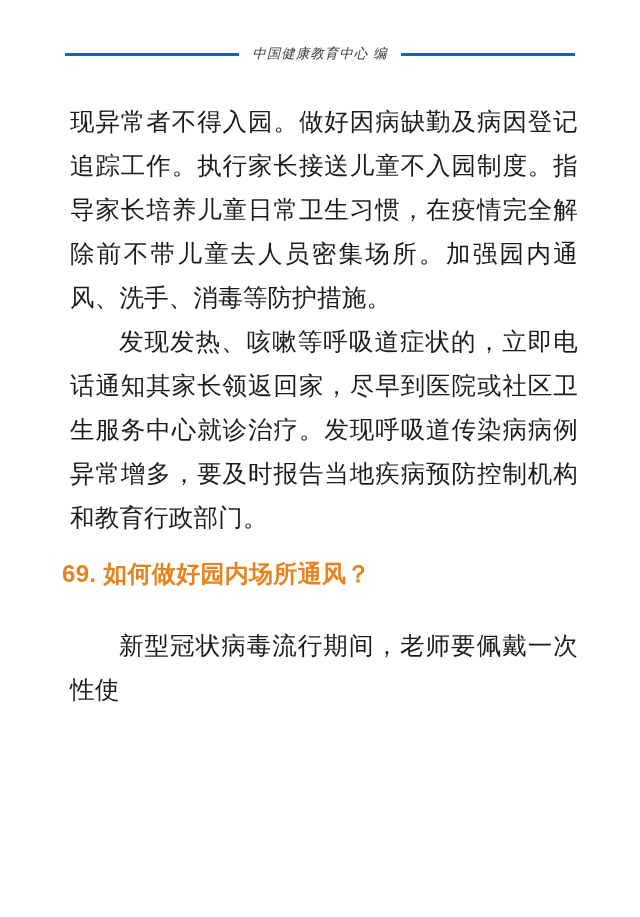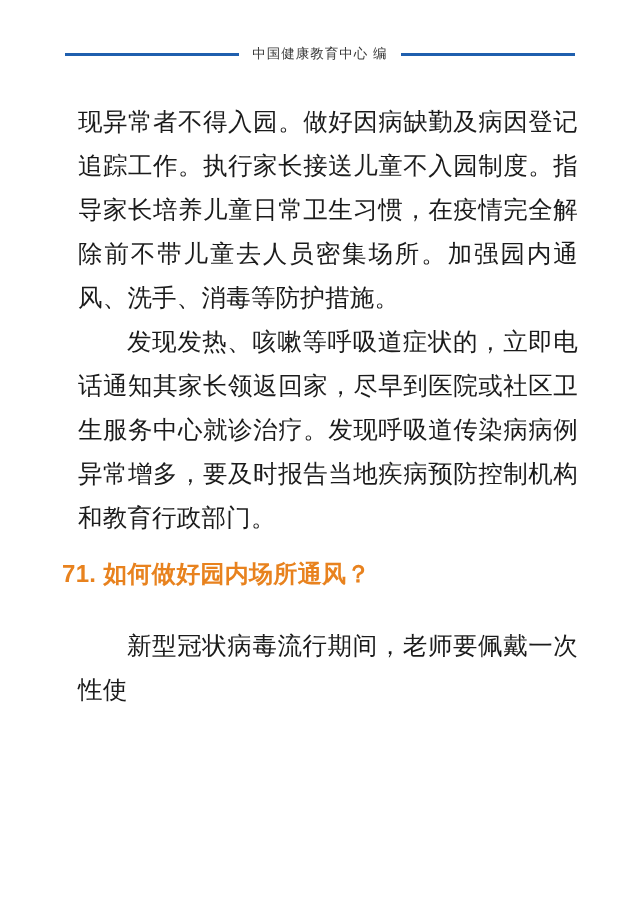--- a/index.html
+++ b/index.html
@@ -27,20 +27,21 @@
   
   .header {
     position: absolute;
     left: 0;
     top: 40px;
     width: 640px;
     height: 28px;
     display: flex;
     align-items: center;
     justify-content: center;
+    font-style: italic;
   }
   .header-rule {
     flex: 0 0 auto;
     height: 3px;
     width: 174px;
     background: #1f5fae;
   }
   .header-title {
     flex: 0 0 auto;
     font-size: 13.5px;
@@ -52,21 +53,21 @@
   }
 
   
   .content {
     position: absolute;
     left: 62px;
     top: 100px;
     width: 516px;
   }
   p.para {
-    margin: 0 0 0 16px;
+    margin: 0 0 0 8px;
     font-size: 24.5px;
     line-height: 44px;
     text-align: justify;
     text-justify: inter-ideograph;
     letter-spacing: 0.2px;
     color: #1b1b1b;
   }
   p.indent {
     text-indent: 49px;
   }
@@ -120,21 +121,21 @@
   </div>
 
   <div class="content">
 
     <p class="para">现异常者不得入园。做好因病缺勤及病因登记追踪工作。执行家长接送儿童不入园制度。指导家长培养儿童日常卫生习惯，在疫情完全解除前不带儿童去人员密集场所。加强园内通风、洗手、消毒等防护措施。</p>
 
     <p class="para indent">发现发热、咳嗽等呼吸道症状的，立即电话通知其家长领返回家，尽早到医院或社区卫生服务中心就诊治疗。发现呼吸道传染病病例异常增多，要及时报告当地疾病预防控制机构和教育行政部门。</p>
 
     <div class="gap-md"></div>
 
-    <h2 class="qhead">71. 如何做好园内场所通风？</h2>
+    <h2 class="qhead">69. 如何做好园内场所通风？</h2>
 
     <div class="gap-sm"></div>
 
 
     <div class="gap-md"></div>
 
 
     <div class="gap-sm"></div>
 
     <p class="para indent">新型冠状病毒流行期间，老师要佩戴一次性使</p>

